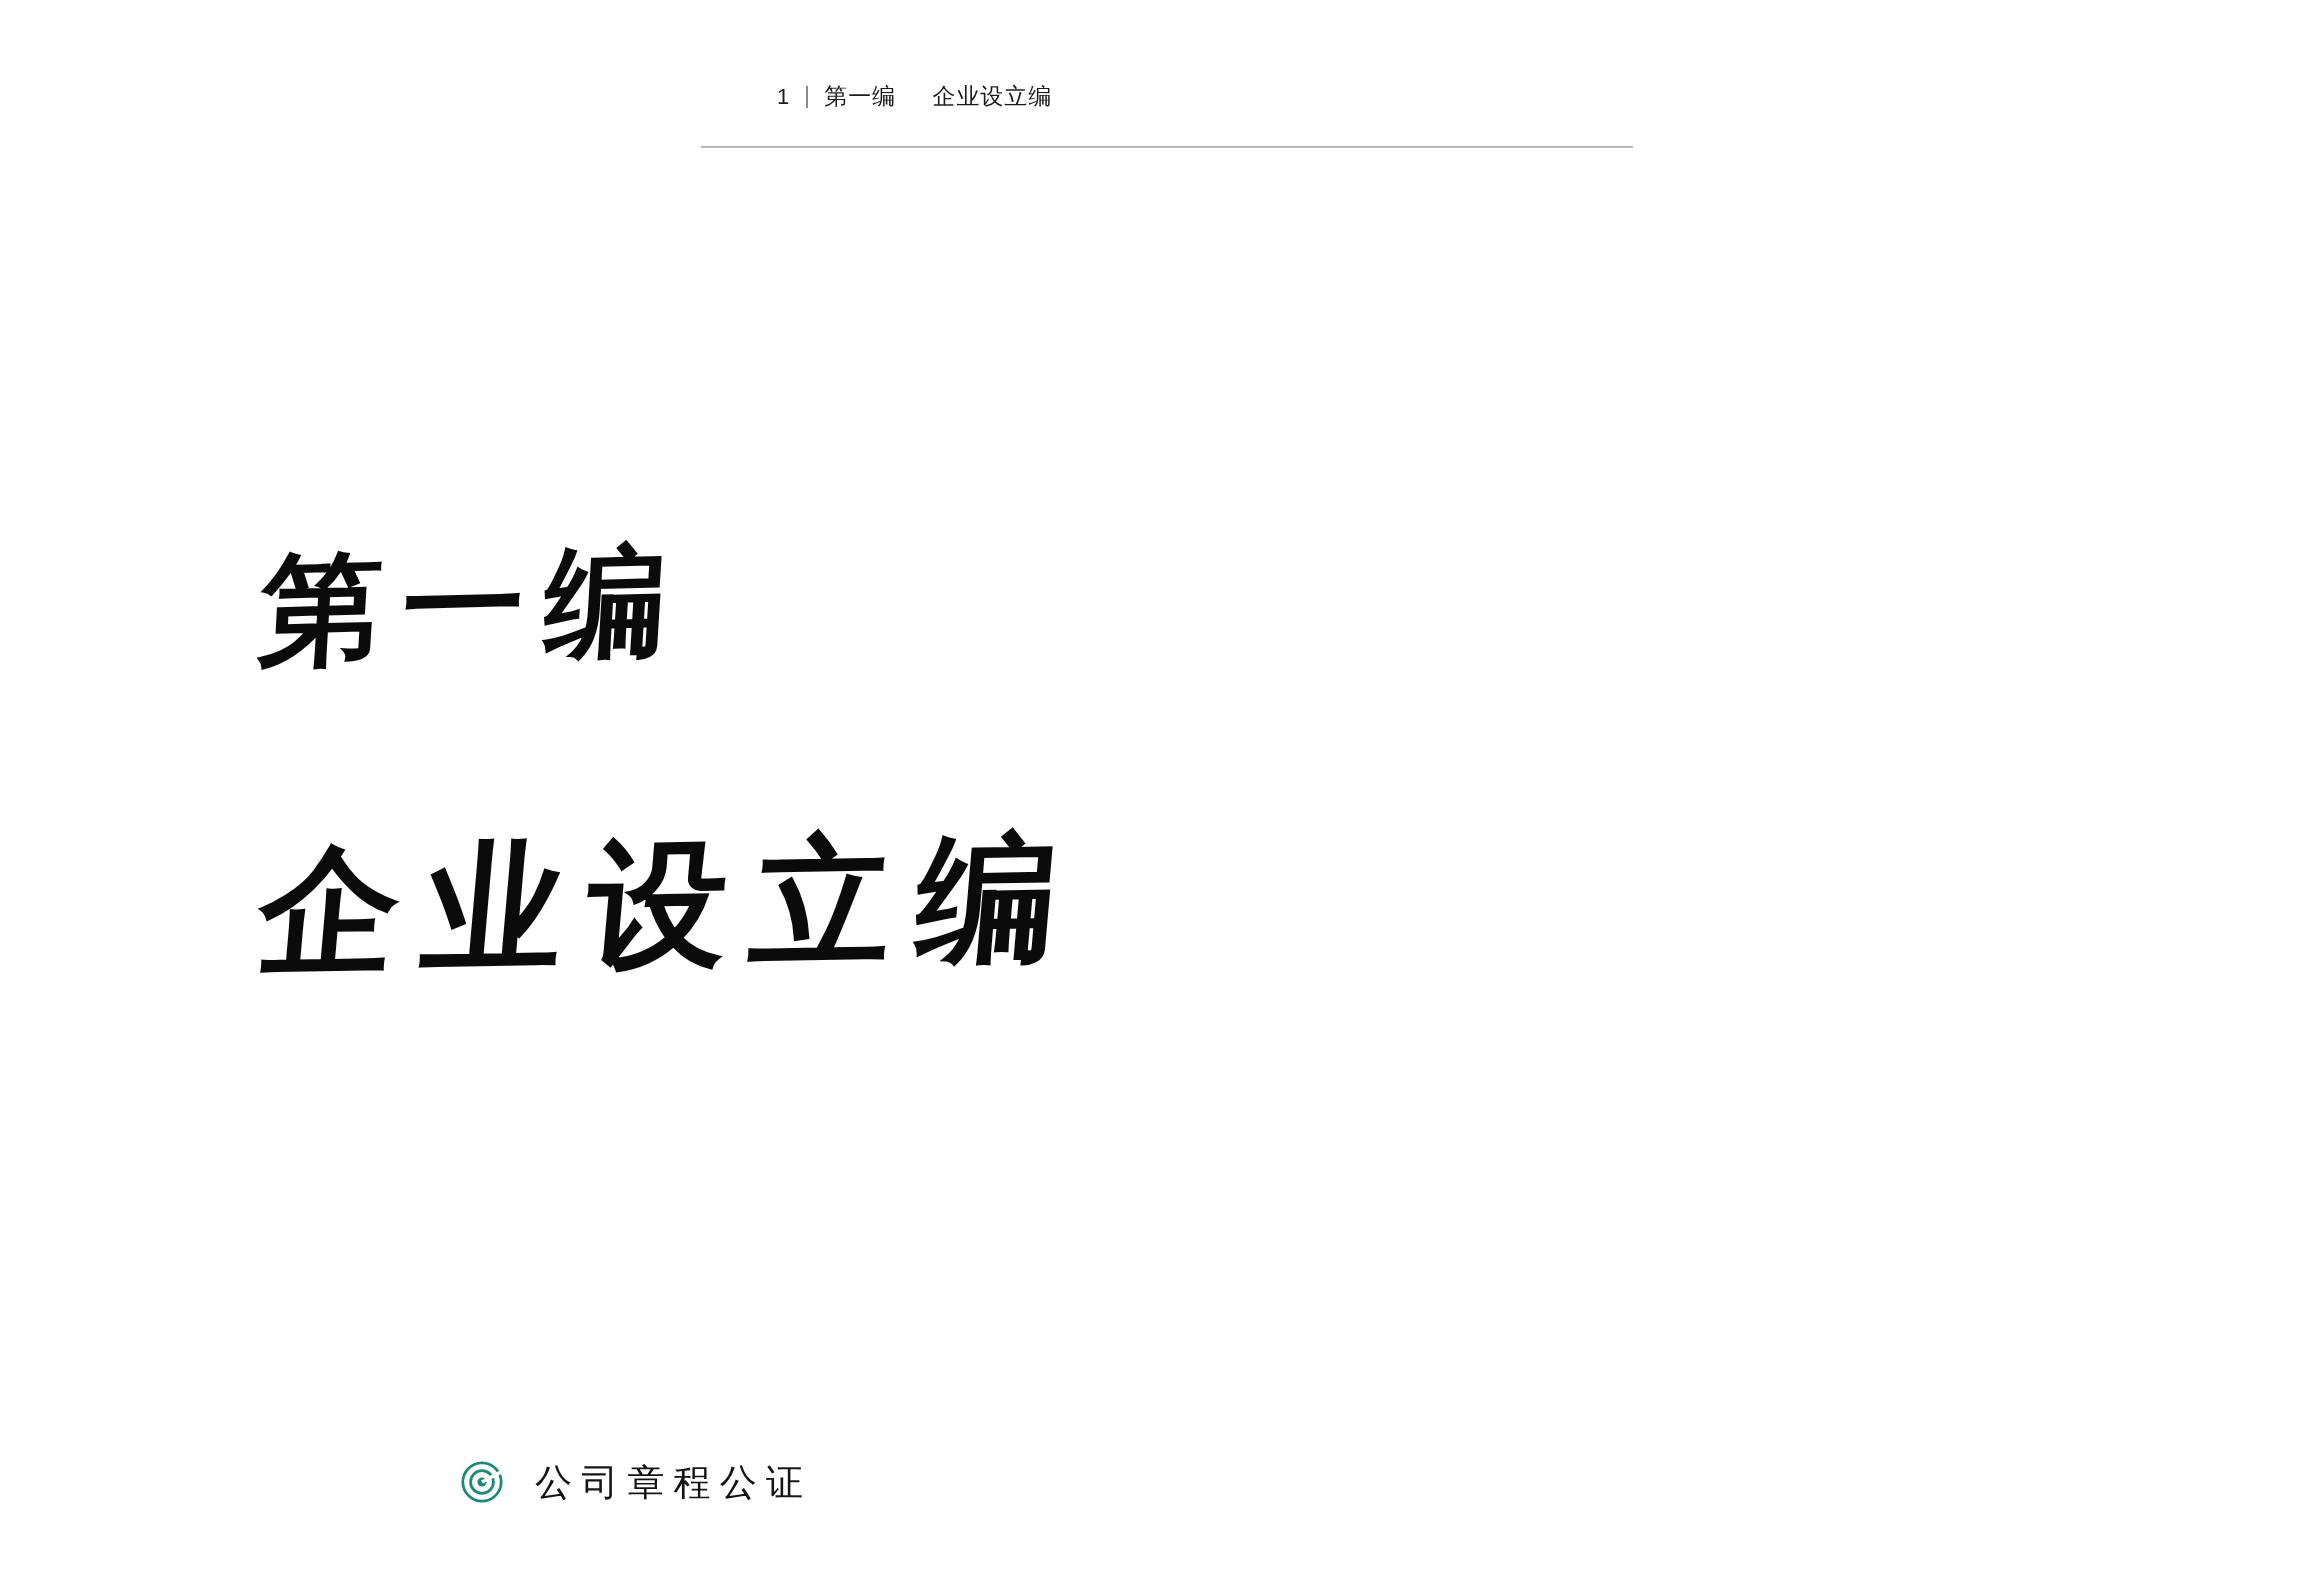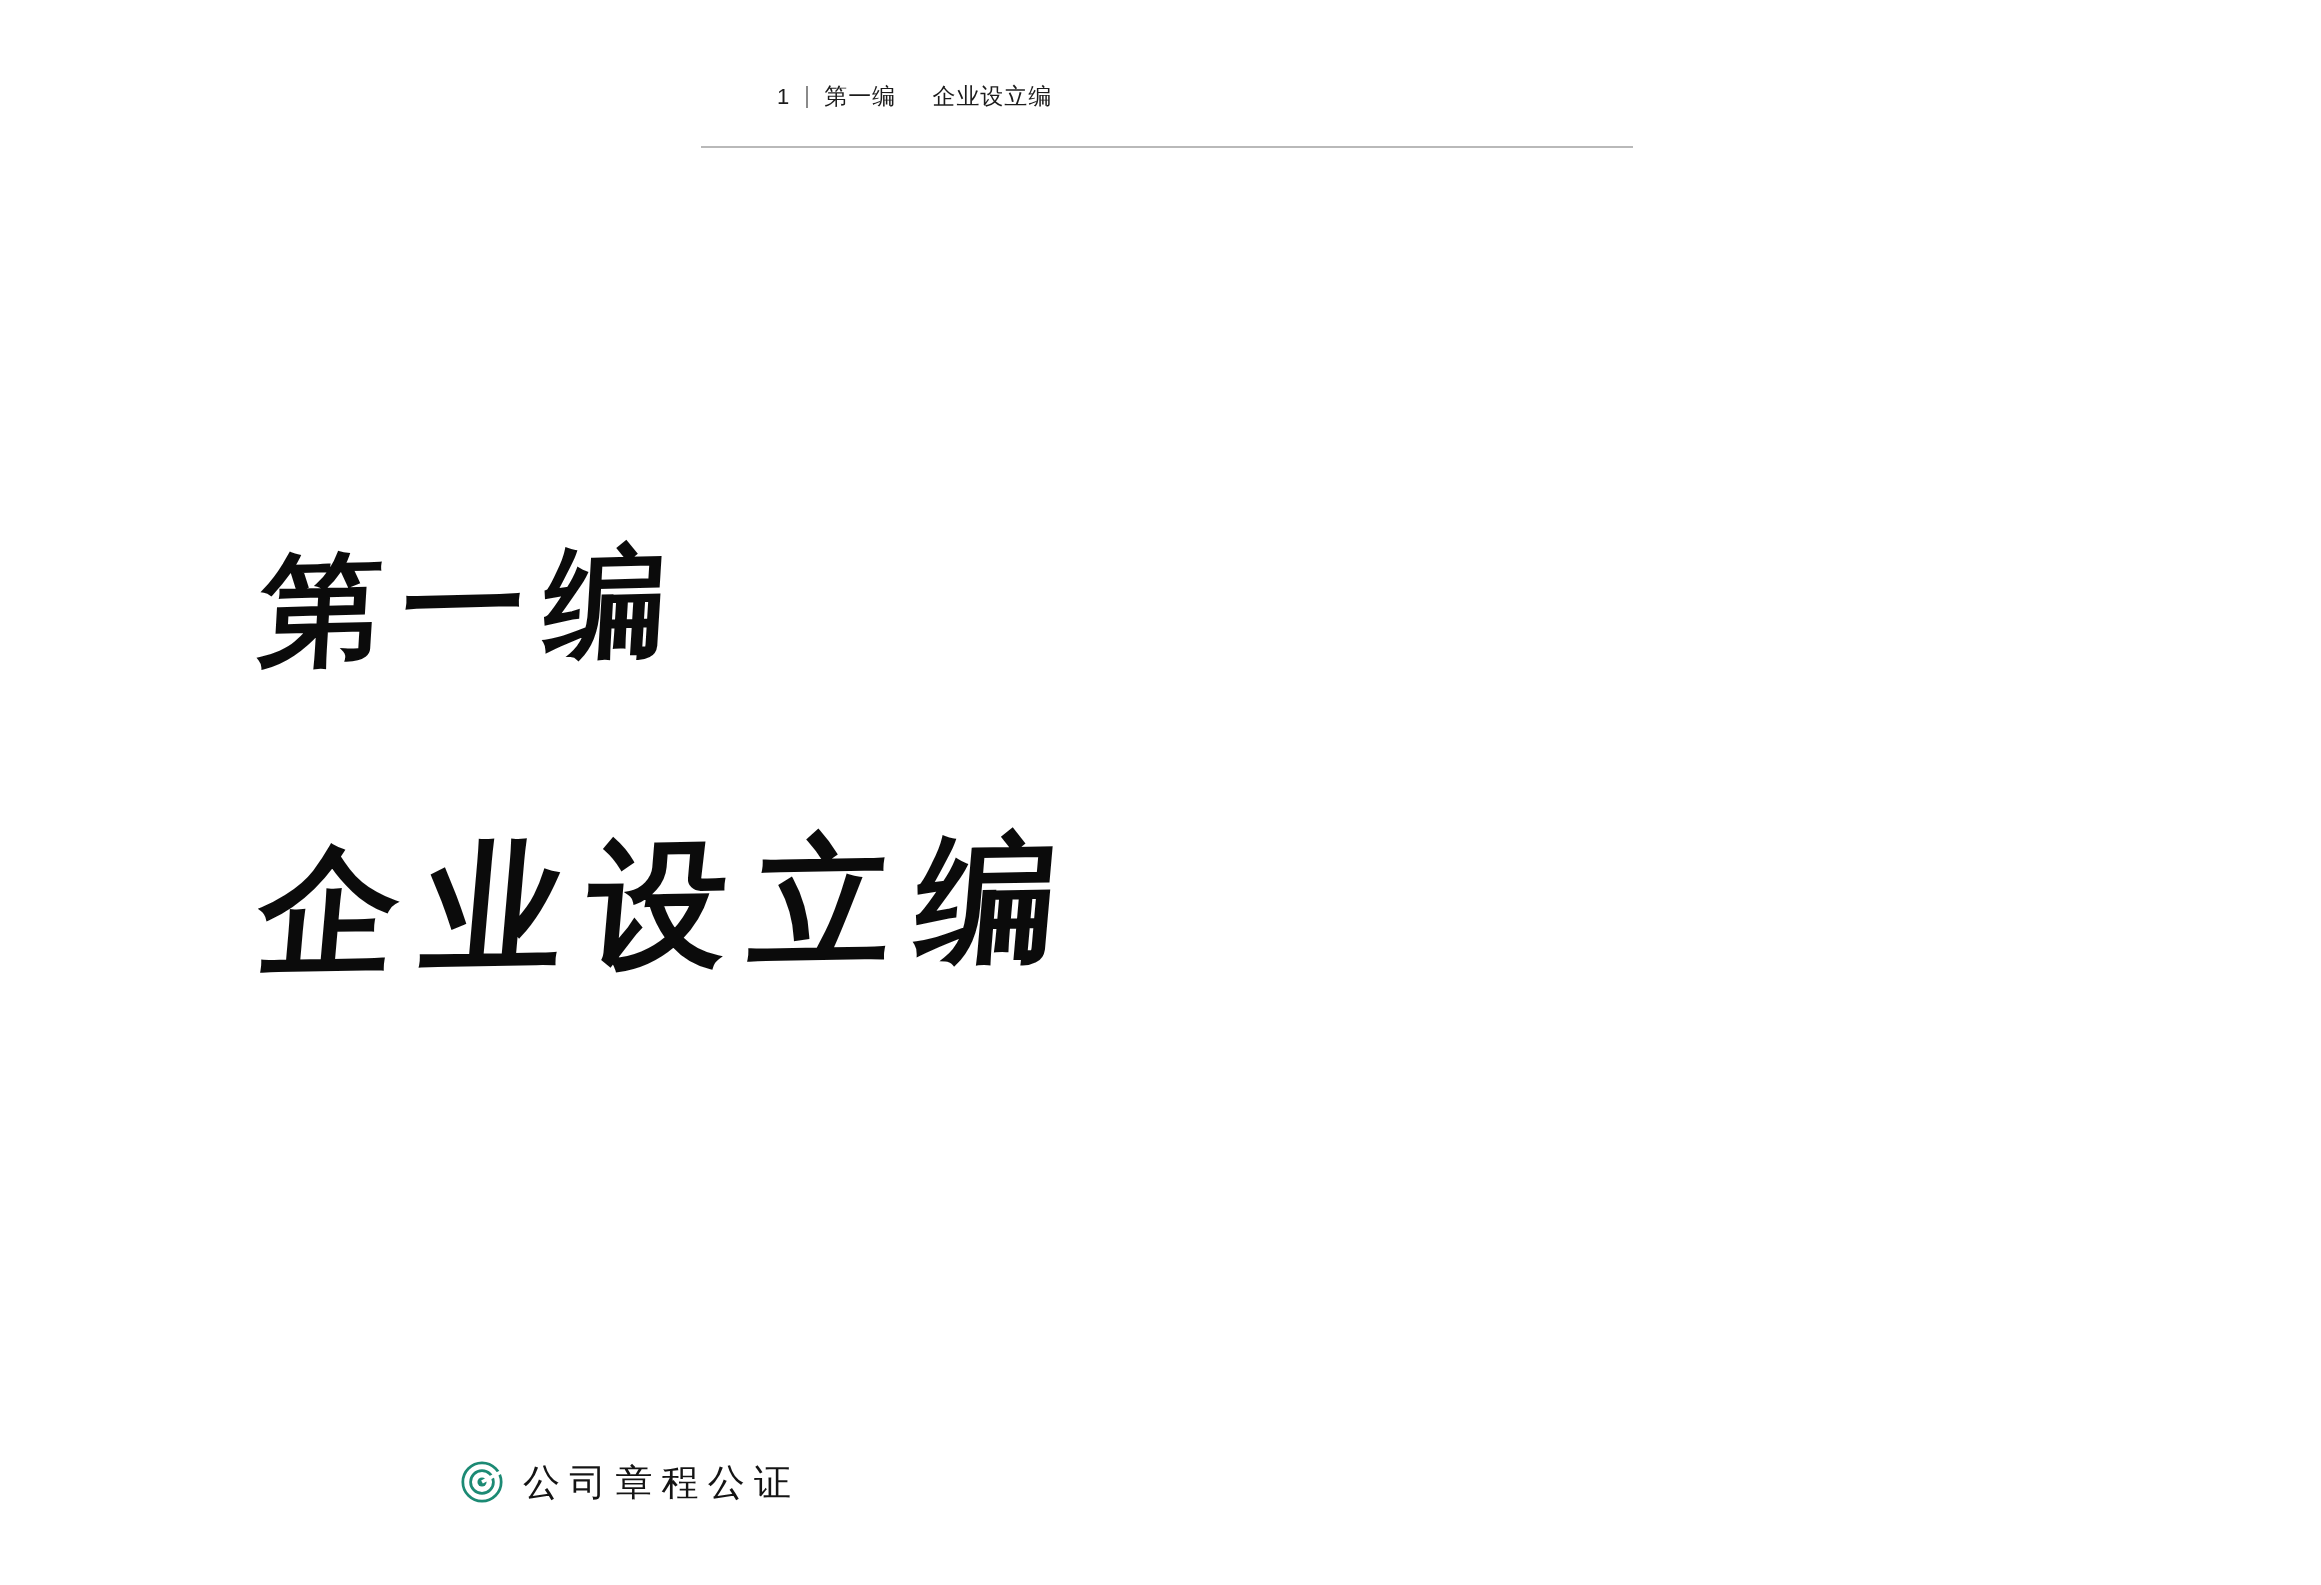--- a/index.html
+++ b/index.html
@@ -78,21 +78,21 @@
     color: #0b0b0b;
     font-family: "Liberation Serif", serif;
     transform: skewX(-6deg) rotate(-1deg);
   }
   .brandline {
     position: absolute;
     left: 461px;
     top: 1458px;
     display: flex;
     align-items: center;
-    gap: 20px;
+    gap: 32px;
   }
   .brandline .brand-text {
     font-size: 37px;
     letter-spacing: 9.2px;
     color: #141414;
     font-weight: 500;
   }
 
   .icon-chart, .icon-hand, .icon-logo { display: inline-block; }
 </style>

